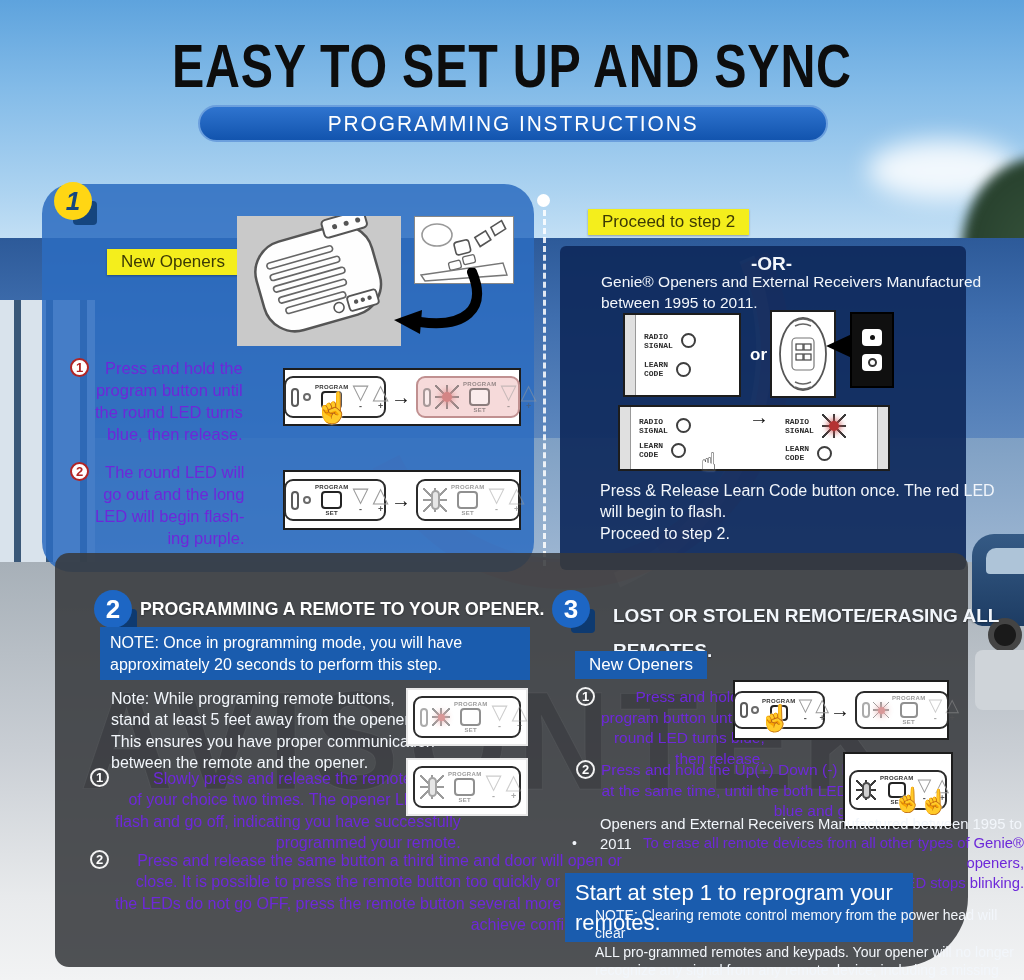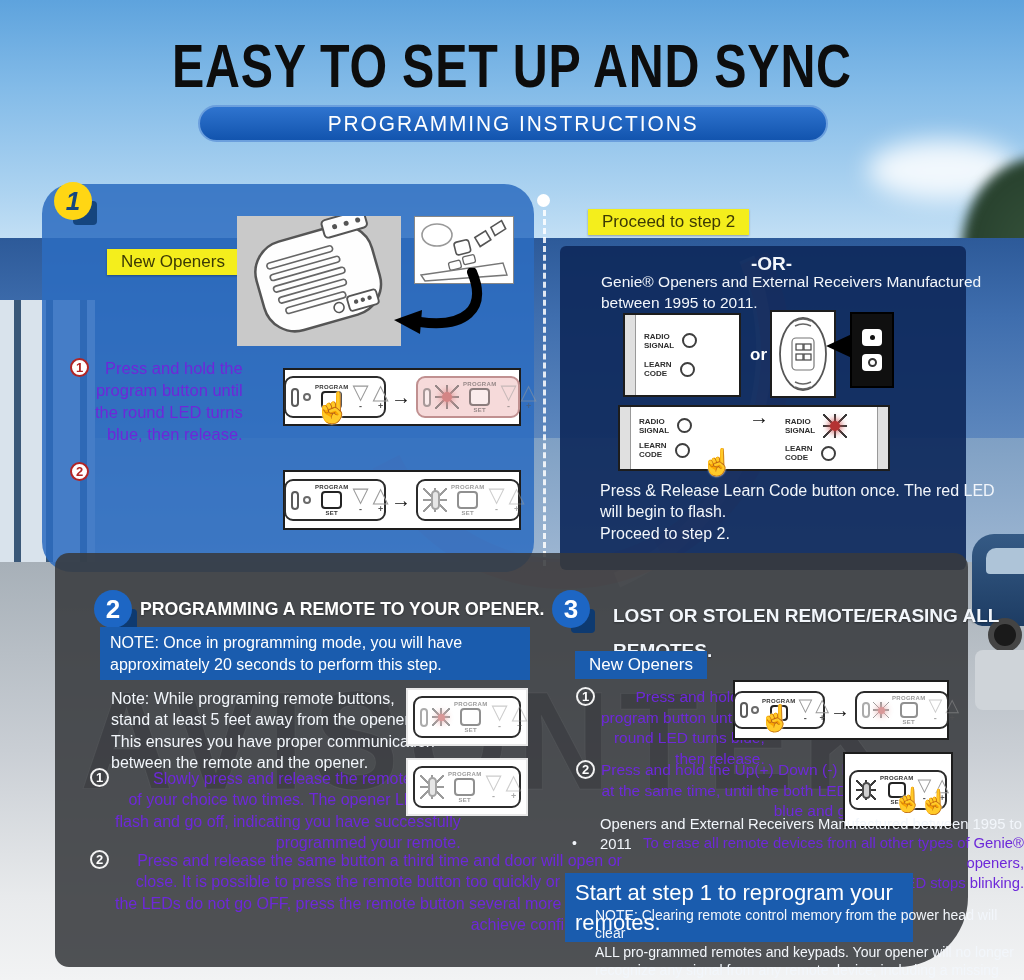--- a/index.html
+++ b/index.html
@@ -84,21 +84,21 @@
       linear-gradient(90deg,transparent 46%,#3a3a3a 46%,#3a3a3a 54%,transparent 54%),
       linear-gradient(45deg,transparent 47%,#3a3a3a 47%,#3a3a3a 53%,transparent 53%),
       linear-gradient(135deg,transparent 47%,#3a3a3a 47%,#3a3a3a 53%,transparent 53%); }
   .glow-dot { position:relative; width:10px; height:10px; border-radius:50%; background:#b43333; box-shadow:0 0 6px 2px rgba(200,70,70,.8); }
   .flash-oval { position:relative; width:9px; height:20px; border:2px solid #4a4a4a; border-radius:6px; background:#cfcfcf; }
   .thin-arrow { font-size:20px; color:#111; font-weight:bold; flex:none; line-height:1; }
 
   
   .radio-panel { position:absolute; z-index:6; background:#fff; border:2px solid #1d1d1d; display:flex; }
   .rstrip { width:11px; background:#e0e0e0; border-right:1px solid #999; flex:none; }
-  .rcol { display:flex; flex-direction:column; justify-content:center; gap:10px; padding:6px 8px; flex:1; }
+  .rcol { display:flex; flex-direction:column; justify-content:center; gap:10px; padding:6px 8px; flex:1;font-family:Liberation Mono, monospace; }
   .rrow { display:flex; align-items:center; gap:8px; position:relative; }
   .rlabel { font-size:8px; font-weight:bold; color:#2e2e2e; line-height:1.15; white-space:pre-line; }
   .rcirc { width:15px; height:15px; border:2.5px solid #3e3e3e; border-radius:50%; background:#fff; flex:none; }
   .or-small { position:absolute; z-index:6; color:#fff; font-size:17px; font-weight:bold; }
   .detail-box { position:absolute; z-index:6; background:#101010; border:2px solid #000; display:flex; flex-direction:column; align-items:center; justify-content:center; gap:8px; }
   .key { width:20px; height:17px; background:#fff; border-radius:4px; display:flex; align-items:center; justify-content:center; }
   .key .dot { width:5px; height:5px; background:#111; border-radius:50%; }
   .key .ring { width:9px; height:9px; border:2px solid #333; border-radius:50%; }
   .callout-tri { position:absolute; z-index:6; width:0; height:0; border-top:12px solid transparent; border-bottom:12px solid transparent; border-right:26px solid #000; }
 
@@ -187,20 +187,24 @@
 
   <div class="item-row" style="left:70px; top:358px; width:210px;">
     <span class="cnum red">1</span>
     <span class="txt pre" style="font-size:16.5px">Press and hold the
 program button until
 the round LED turns
 blue, then release.</span>
   </div>
   <div class="item-row" style="left:70px; top:462px; width:210px;">
     <span class="cnum red">2</span>
+    <span class="txt pre" style="font-size:16.5px">The round LED will
+go out and the long
+LED will begin flash-
+ing purple.</span>
   </div>
 
   <div class="dbox" style="left:283px; top:368px; width:238px; height:58px;">
     <div class="gpanel" style="width:102px">
       <div class="led-oval"></div>
       <div class="led-dot"></div>
       <div class="pbtn">
         <span class="lbl">PROGRAM</span>
         <span class="sq"></span>
       </div>

